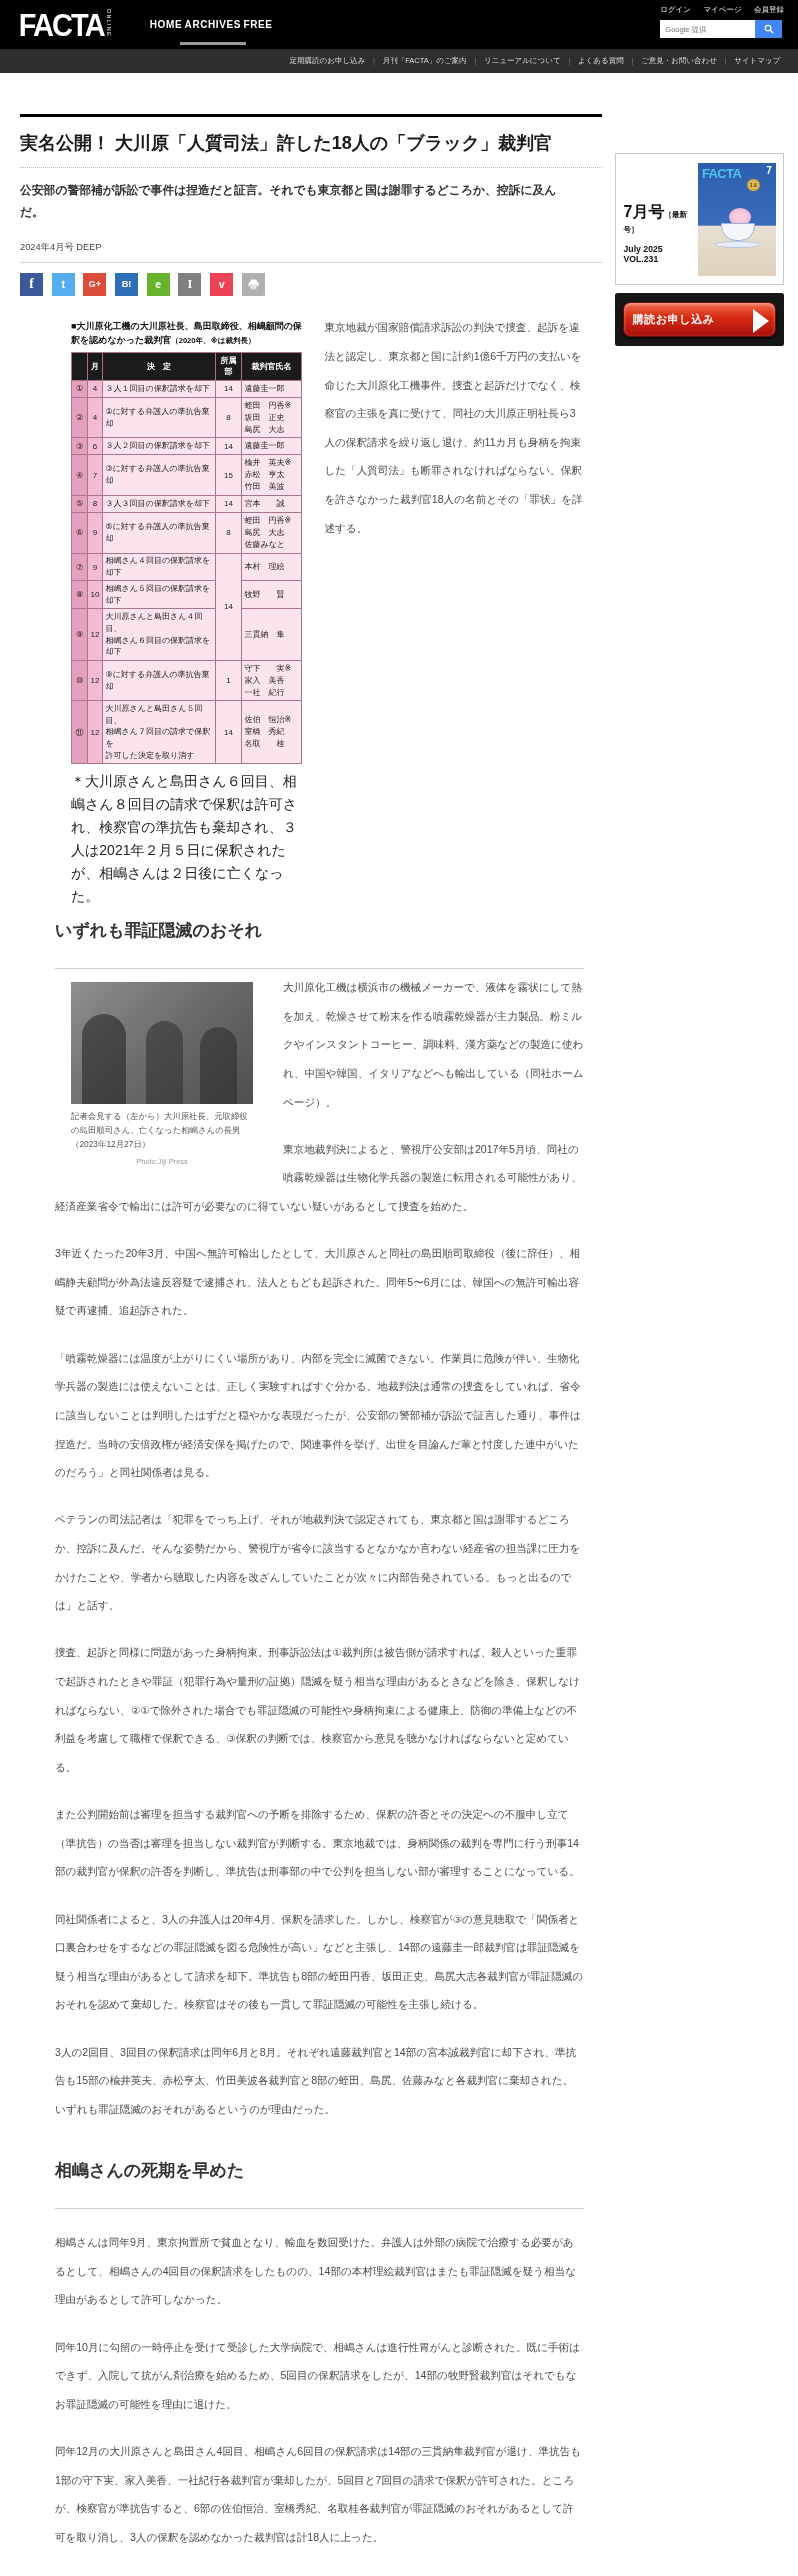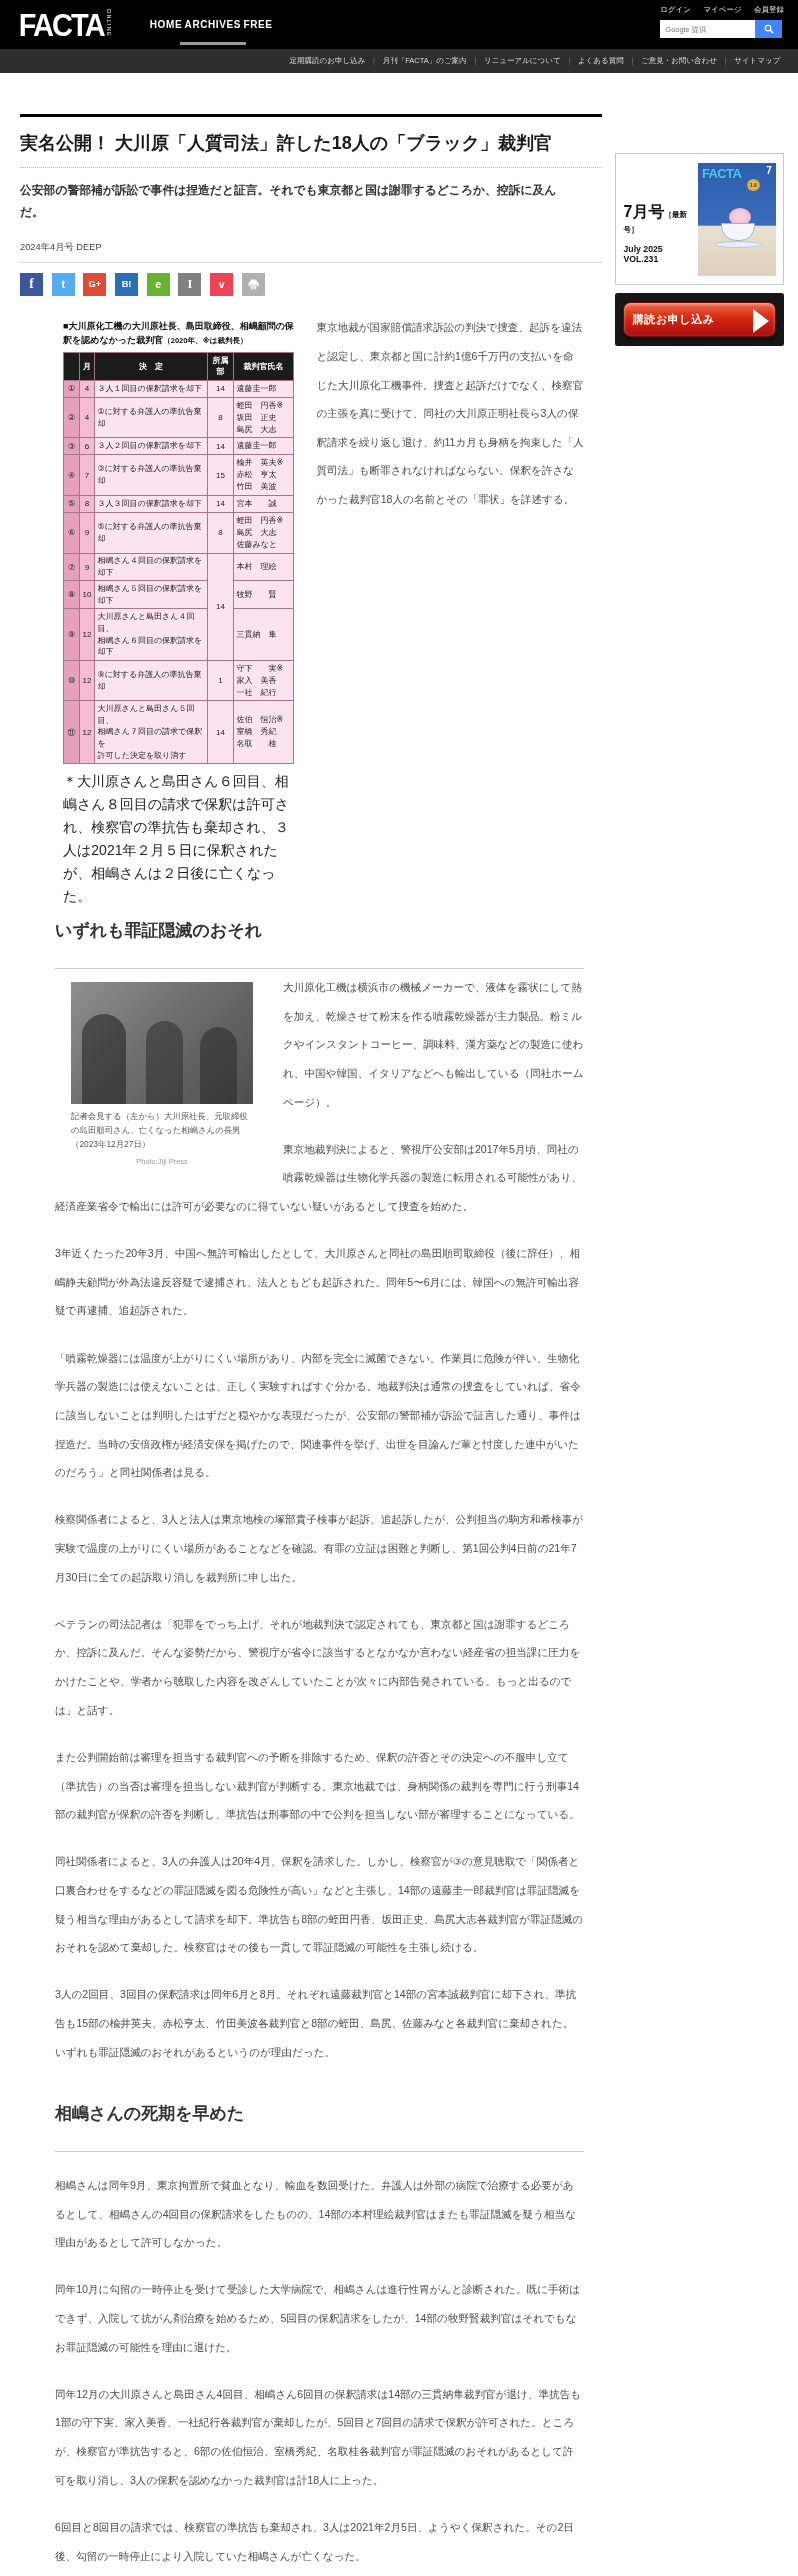--- a/index.html
+++ b/index.html
@@ -186,21 +186,21 @@
               <rect x="4" y="10" width="10" height="7" fill="#fff" stroke="#b0b0b0"></rect>
               <line x1="6" y1="13" x2="12" y2="13" stroke="#b0b0b0"></line>
               <line x1="6" y1="15" x2="12" y2="15" stroke="#b0b0b0"></line>
             </svg>
           </a>
       </div>
     </div>
 
     <div class="article-body">
 
-      <figure class="table-fig" style="margin-left:8px;">
+      <figure class="table-fig" style="margin-left:16px;">
         <div class="tbl-title"><span>■大川原化工機の大川原社長、島田取締役、相嶋顧問の保釈を認めなかった裁判官</span><span class="paren">（2020年、※は裁判長）</span></div>
         <table class="jtable">
           <thead>
             <tr>
               <th class="c-num"></th>
               <th>月</th>
               <th>決　定</th>
               <th>所属部</th>
               <th>裁判官氏名</th>
             </tr>
@@ -306,22 +306,22 @@
       <figure class="photo-fig">
         <div class="photo-ph"></div>
         <figcaption class="photo-caption">記者会見する（左から）大川原社長、元取締役の島田順司さん、亡くなった相嶋さんの長男（2023年12月27日）</figcaption>
         <div class="photo-credit">Photo:Jiji Press</div>
       </figure>
 
       <p style="margin-top:3.7px;">大川原化工機は横浜市の機械メーカーで、液体を霧状にして熱を加え、乾燥させて粉末を作る噴霧乾燥器が主力製品。粉ミルクやインスタントコーヒー、調味料、漢方薬などの製造に使われ、中国や韓国、イタリアなどへも輸出している（同社ホームページ）。</p>
       <p>東京地裁判決によると、警視庁公安部は2017年5月頃、同社の噴霧乾燥器は生物化学兵器の製造に転用される可能性があり、経済産業省令で輸出には許可が必要なのに得ていない疑いがあるとして捜査を始めた。</p>
       <p>3年近くたった20年3月、中国へ無許可輸出したとして、大川原さんと同社の島田順司取締役（後に辞任）、相嶋静夫顧問が外為法違反容疑で逮捕され、法人ともども起訴された。同年5〜6月には、韓国への無許可輸出容疑で再逮捕、追起訴された。</p>
       <p>「噴霧乾燥器には温度が上がりにくい場所があり、内部を完全に滅菌できない。作業員に危険が伴い、生物化学兵器の製造には使えないことは、正しく実験すればすぐ分かる。地裁判決は通常の捜査をしていれば、省令に該当しないことは判明したはずだと穏やかな表現だったが、公安部の警部補が訴訟で証言した通り、事件は捏造だ。当時の安倍政権が経済安保を掲げたので、関連事件を挙げ、出世を目論んだ輩と忖度した連中がいたのだろう」と同社関係者は見る。</p>
-      <p>検察関係者によると、3人と法人は東京地検の塚部貴子検事が起訴、追起訴したが、公判担当の駒方和希検事が実験で温度の上がりにくい場所があることなどを確認。有罪の立証は困難と判断し、第1回公判4日前の21年7月30日に全ての起訴取り消しを裁判所に申し出た。</p>
       <p>ベテランの司法記者は「犯罪をでっち上げ、それが地裁判決で認定されても、東京都と国は謝罪するどころか、控訴に及んだ。そんな姿勢だから、警視庁が省令に該当するとなかなか言わない経産省の担当課に圧力をかけたことや、学者から聴取した内容を改ざんしていたことが次々に内部告発されている。もっと出るのでは」と話す。</p>
+      <p>捜査、起訴と同様に問題があった身柄拘束。刑事訴訟法は①裁判所は被告側が請求すれば、殺人といった重罪で起訴されたときや罪証（犯罪行為や量刑の証拠）隠滅を疑う相当な理由があるときなどを除き、保釈しなければならない、②①で除外された場合でも罪証隠滅の可能性や身柄拘束による健康上、防御の準備上などの不利益を考慮して職権で保釈できる、③保釈の判断では、検察官から意見を聴かなければならないと定めている。</p>
       <p>また公判開始前は審理を担当する裁判官への予断を排除するため、保釈の許否とその決定への不服申し立て（準抗告）の当否は審理を担当しない裁判官が判断する。東京地裁では、身柄関係の裁判を専門に行う刑事14部の裁判官が保釈の許否を判断し、準抗告は刑事部の中で公判を担当しない部が審理することになっている。</p>
       <p>同社関係者によると、3人の弁護人は20年4月、保釈を請求した。しかし、検察官が③の意見聴取で「関係者と口裏合わせをするなどの罪証隠滅を図る危険性が高い」などと主張し、14部の遠藤圭一郎裁判官は罪証隠滅を疑う相当な理由があるとして請求を却下。準抗告も8部の蛭田円香、坂田正史、島尻大志各裁判官が罪証隠滅のおそれを認めて棄却した。検察官はその後も一貫して罪証隠滅の可能性を主張し続ける。</p>
       <p>3人の2回目、3回目の保釈請求は同年6月と8月。それぞれ遠藤裁判官と14部の宮本誠裁判官に却下され、準抗告も15部の楡井英夫、赤松亨太、竹田美波各裁判官と8部の蛭田、島尻、佐藤みなと各裁判官に棄却された。いずれも罪証隠滅のおそれがあるというのが理由だった。</p>
 
       <h2 class="section-h">相嶋さんの死期を早めた</h2>
 
       <p>相嶋さんは同年9月、東京拘置所で貧血となり、輸血を数回受けた。弁護人は外部の病院で治療する必要があるとして、相嶋さんの4回目の保釈請求をしたものの、14部の本村理絵裁判官はまたも罪証隠滅を疑う相当な理由があるとして許可しなかった。</p>
       <p>同年10月に勾留の一時停止を受けて受診した大学病院で、相嶋さんは進行性胃がんと診断された。既に手術はできず、入院して抗がん剤治療を始めるため、5回目の保釈請求をしたが、14部の牧野賢裁判官はそれでもなお罪証隠滅の可能性を理由に退けた。</p>
       <p>同年12月の大川原さんと島田さん4回目、相嶋さん6回目の保釈請求は14部の三貫納隼裁判官が退け、準抗告も1部の守下実、家入美香、一社紀行各裁判官が棄却したが、5回目と7回目の請求で保釈が許可された。ところが、検察官が準抗告すると、6部の佐伯恒治、室橋秀紀、名取桂各裁判官が罪証隠滅のおそれがあるとして許可を取り消し、3人の保釈を認めなかった裁判官は計18人に上った。</p>
       <p>6回目と8回目の請求では、検察官の準抗告も棄却され、3人は2021年2月5日、ようやく保釈された。その2日後、勾留の一時停止により入院していた相嶋さんが亡くなった。</p>

